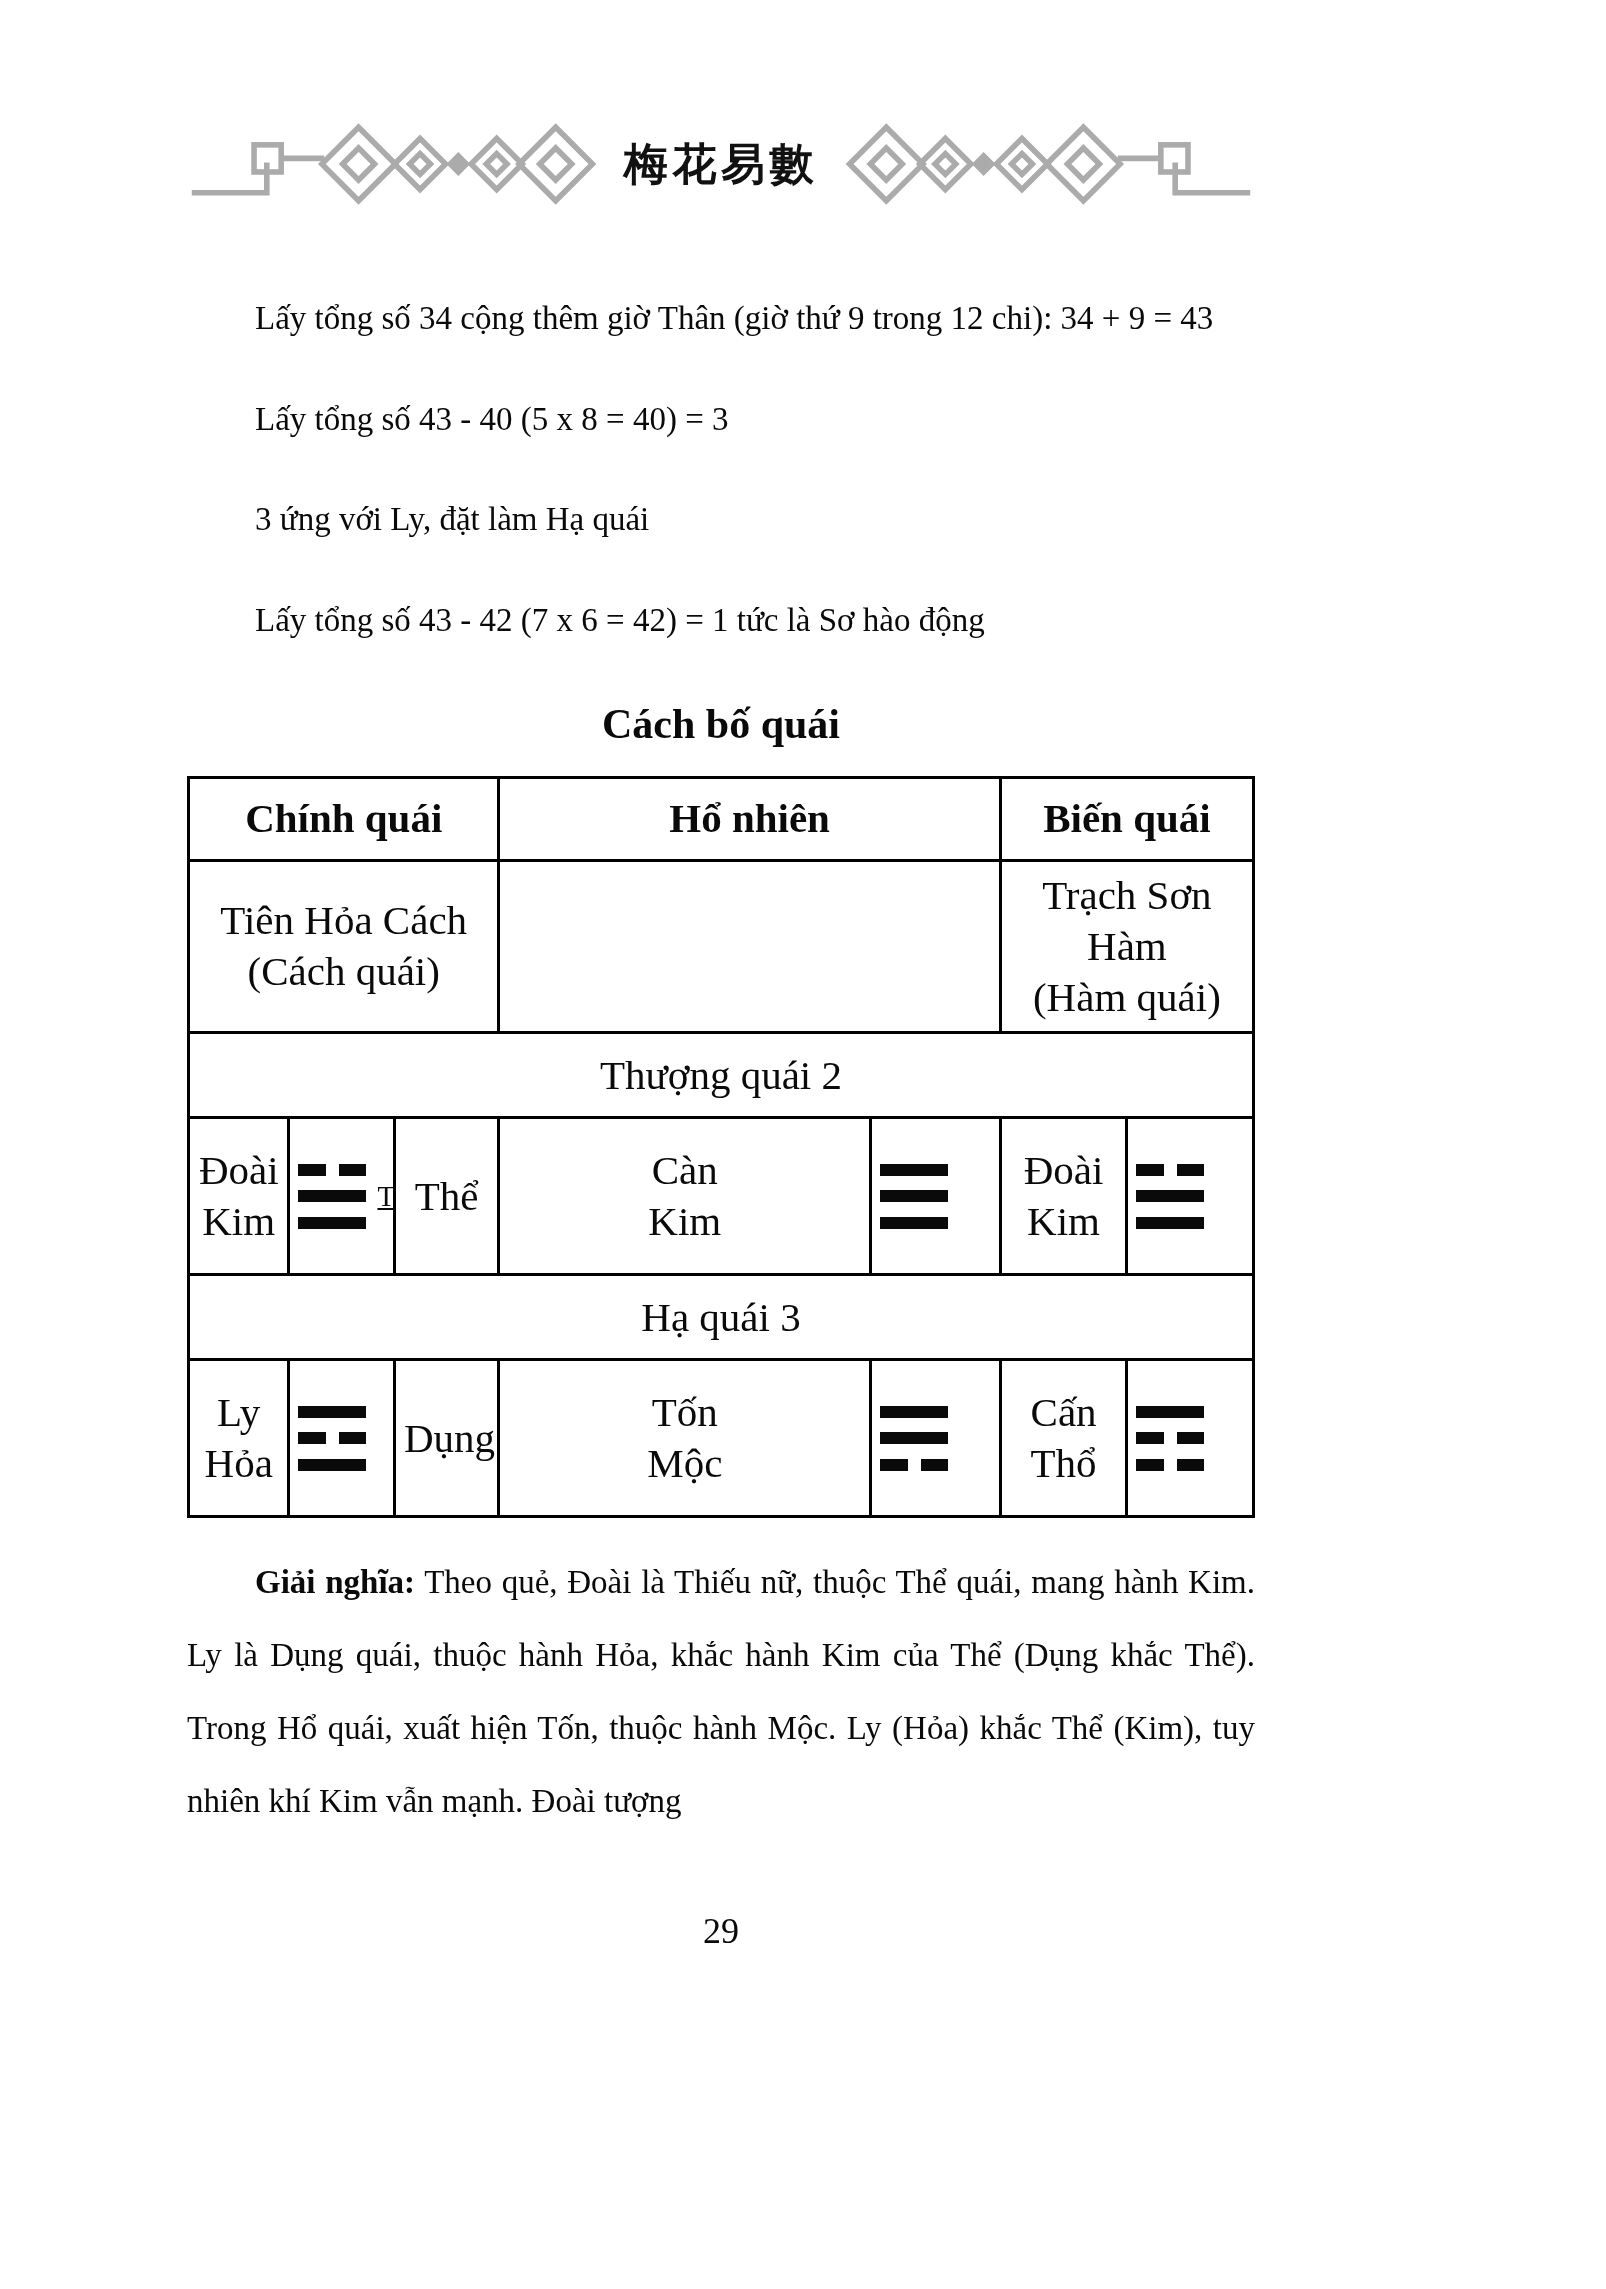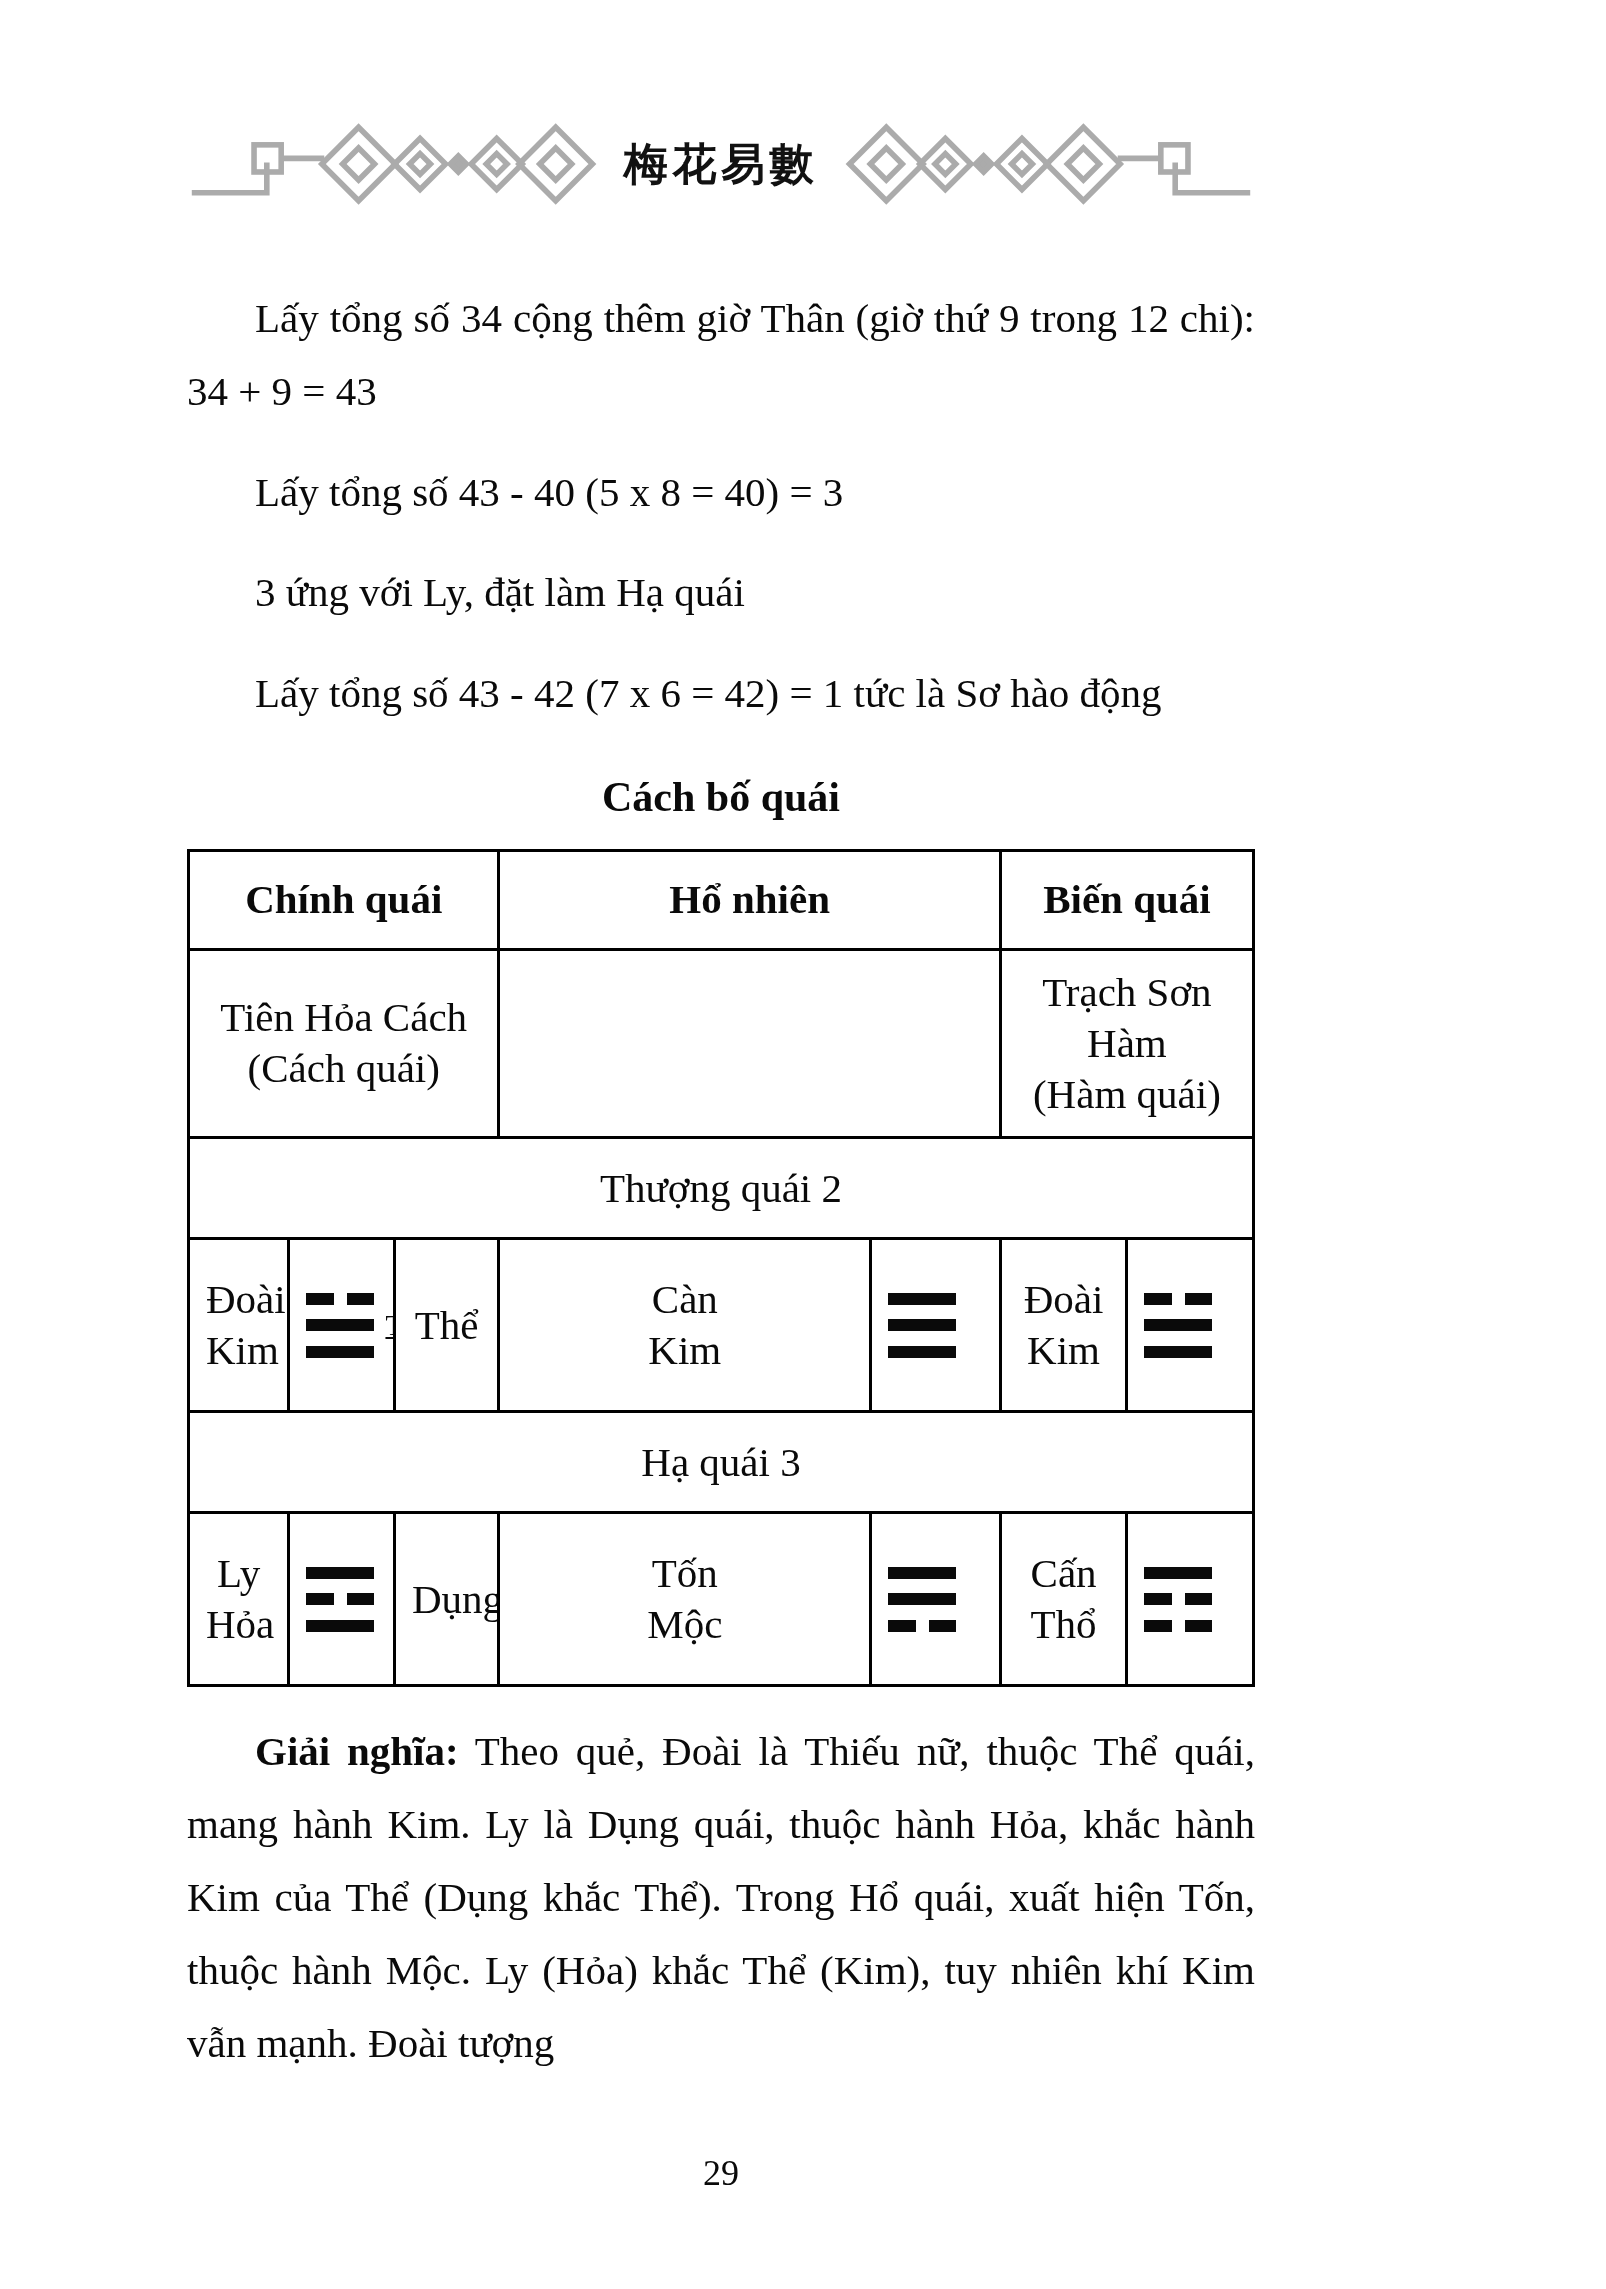--- a/index.html
+++ b/index.html
@@ -22,40 +22,40 @@
   .ornament { flex:0 0 auto; }
   .hdr-title {
     flex:0 0 auto;
     font-family:"DejaVu Sans", sans-serif;
     font-weight:bold; font-size:44px; letter-spacing:4.6px;
     color:#111; white-space:nowrap;
   }
 
   
   .para {
-    font-size:41px; line-height:73px;
+    font-size:33px; line-height:73px;
     text-align:justify; text-indent:68px;
     margin:27.5px 0 0 0;
   }
   .para.first { margin-top:72px; }
   .lead-bold { font-weight:bold; }
 
   
   .tbl-title {
     font-size:42px; font-weight:bold; text-align:center;
     margin:40px 0 24px 0; line-height:55px;
   }
   table.quai {
     border-collapse:collapse; table-layout:fixed;
     width:1068px;
   }
   table.quai td, table.quai th {
     border:3.7px solid #000;
     text-align:center; vertical-align:middle;
-    font-size:41px; line-height:1.22; padding:16px;
+    font-size:41px; line-height:1.22; padding:8px;
     overflow:hidden;
   }
   th.grp { font-weight:bold; height:64px; }
   tr.names td { height:145px; }
   td.band { height:66px; font-weight:normal; }
   tr.trig-row td { height:138px; }
   .cell-2line div { line-height:1.25; }
 
   .trigram-wrap { display:flex; flex-direction:row; align-items:center; gap:11px;text-decoration:underline; }
   .trigram { display:flex; flex-direction:column; gap:14.7px; }

